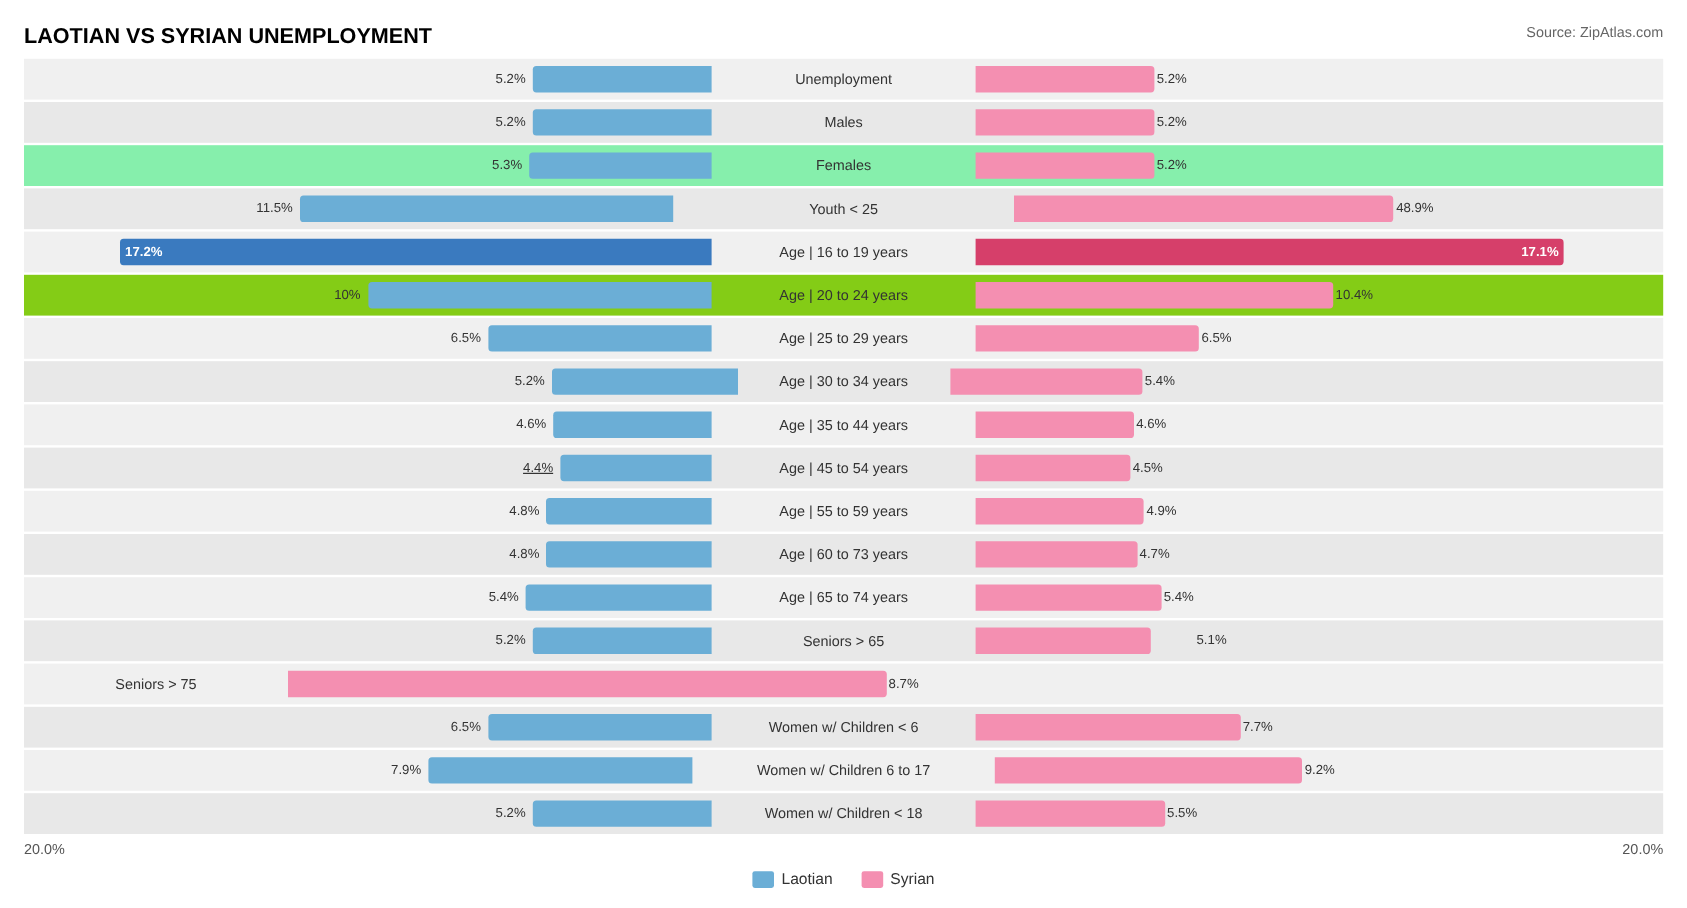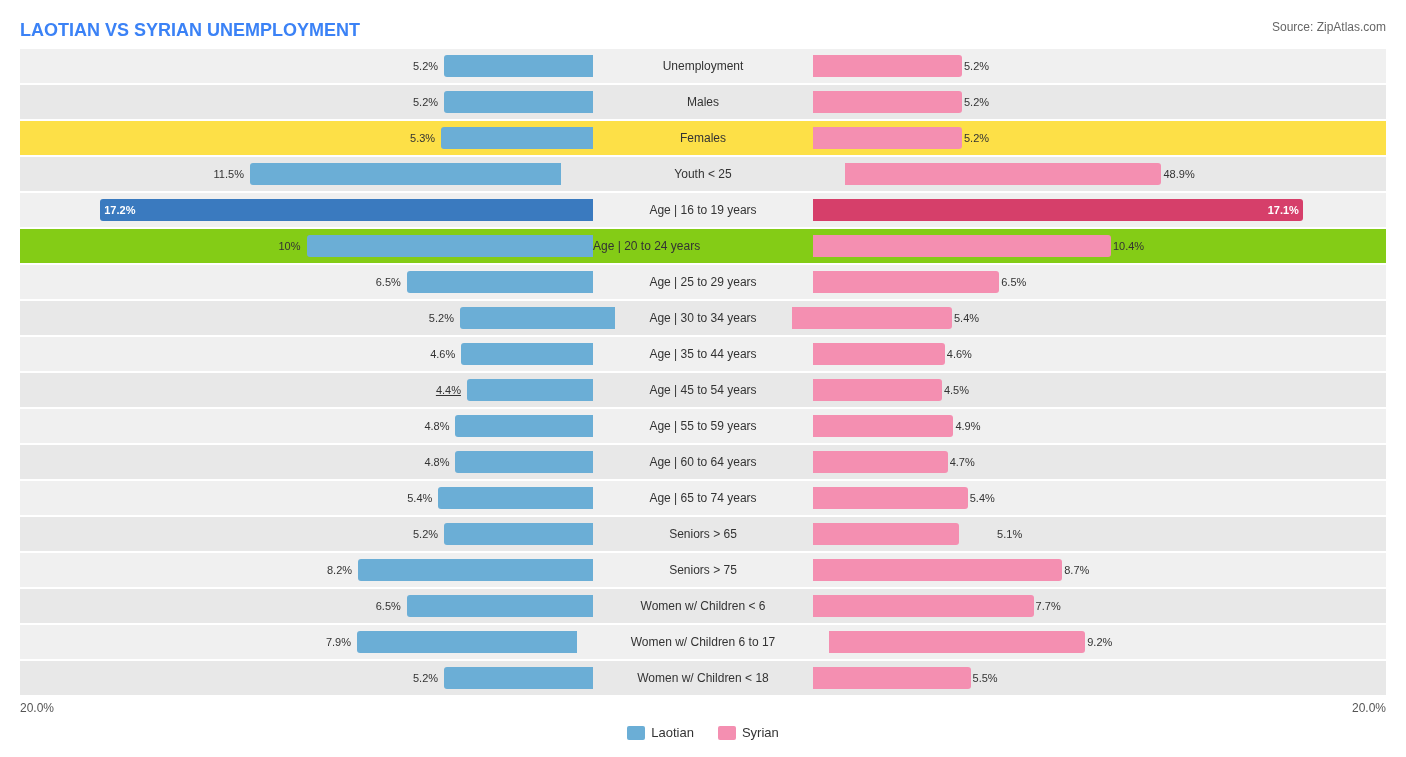--- a/index.html
+++ b/index.html
@@ -10,21 +10,21 @@
       min-height: 757px;
       padding: 20px;
     }
     .chart-container {
       width: 100%;
       position: relative;
     }
     .chart-title {
       font-size: 18px;
       font-weight: bold;
-      color: #3b82f6;
+      color: #000000;
       margin-bottom: 4px;
     }
     .chart-source {
       position: absolute;
       top: 0;
       right: 0;
       font-size: 12px;
       color: #666;
     }
     
@@ -138,21 +138,21 @@
         <div class="left-section" style="flex: 1 1 0%; display: flex; align-items: center; justify-content: flex-end; height: 100%; position: relative; overflow: visible;">
           <div class="left-bar" style="width: 26%; height: 22px; border-radius: 3px 0px 0px 3px; position: absolute; right: 0px; top: 50%; transform: translateY(-50%); background: rgb(107, 174, 214);"></div>
           <span style="position: absolute; right: calc(26% + 2px); top: 50%; transform: translateY(-50%); font-size: 11px; color: rgb(51, 51, 51); white-space: nowrap; padding-right: 4px;">5.2%</span>
         </div>
         <div class="center-label" style="width: 220px; flex-shrink: 0; text-align: center; font-size: 12px; color: rgb(51, 51, 51); z-index: 2; white-space: nowrap;">Males</div>
         <div style="flex: 1 1 0%; display: flex; align-items: center; justify-content: flex-start; height: 100%; position: relative; overflow: visible;">
           <div style="width: 26%; height: 22px; border-radius: 0px 3px 3px 0px; position: absolute; left: 0px; top: 50%; transform: translateY(-50%); background: rgb(244, 143, 177);"></div>
           <span style="position: absolute; left: calc(26% + 2px); top: 50%; transform: translateY(-50%); font-size: 11px; color: rgb(51, 51, 51); white-space: nowrap;">5.2%</span>
         </div>
       </div>
-      <div class="row-container" style="background: #fde047; display: flex; align-items: center; width: 100%; height: 34px; margin-bottom: 2px; position: relative;">
+      <div class="row-container" style="background: #86efac; display: flex; align-items: center; width: 100%; height: 34px; margin-bottom: 2px; position: relative;">
         <div class="left-section" style="flex: 1 1 0%; display: flex; align-items: center; justify-content: flex-end; height: 100%; position: relative; overflow: visible;">
           <div class="left-bar" style="width: 26.5%; height: 22px; border-radius: 3px 0px 0px 3px; position: absolute; right: 0px; top: 50%; transform: translateY(-50%); background: rgb(107, 174, 214);"></div>
           <span style="position: absolute; right: calc(26.5% + 2px); top: 50%; transform: translateY(-50%); font-size: 11px; color: rgb(51, 51, 51); white-space: nowrap; padding-right: 4px;">5.3%</span>
         </div>
         <div class="center-label" style="width: 220px; flex-shrink: 0; text-align: center; font-size: 12px; color: rgb(51, 51, 51); z-index: 2; white-space: nowrap;">Females</div>
         <div style="flex: 1 1 0%; display: flex; align-items: center; justify-content: flex-start; height: 100%; position: relative; overflow: visible;">
           <div style="width: 26%; height: 22px; border-radius: 0px 3px 3px 0px; position: absolute; left: 0px; top: 50%; transform: translateY(-50%); background: rgb(244, 143, 177);"></div>
           <span style="position: absolute; left: calc(26% + 2px); top: 50%; transform: translateY(-50%); font-size: 11px; color: rgb(51, 51, 51); white-space: nowrap;">5.2%</span>
         </div>
       </div>
@@ -178,21 +178,21 @@
           <div style="width: 85.5%; height: 22px; border-radius: 0px 3px 3px 0px; position: absolute; left: 0px; top: 50%; transform: translateY(-50%); background: rgb(214, 63, 106);">
             <span style="position: absolute; left: auto; top: 50%; transform: translateY(-50%); font-size: 11px; color: rgb(255, 255, 255); white-space: nowrap; right: 4px; font-weight: bold;">17.1%</span>
           </div>
         </div>
       </div>
       <div class="row-container" style="background: #84cc16; display: flex; align-items: center; width: 100%; height: 34px; margin-bottom: 2px; position: relative;">
         <div class="left-section" style="flex: 1 1 0%; display: flex; align-items: center; justify-content: flex-end; height: 100%; position: relative; overflow: visible;">
           <div class="left-bar" style="width: 50%; height: 22px; border-radius: 3px 0px 0px 3px; position: absolute; right: 0px; top: 50%; transform: translateY(-50%); background: rgb(107, 174, 214);"></div>
           <span style="position: absolute; right: calc(50% + 2px); top: 50%; transform: translateY(-50%); font-size: 11px; color: rgb(51, 51, 51); white-space: nowrap; padding-right: 4px;">10%</span>
         </div>
-        <div class="center-label" style="width: 220px; flex-shrink: 0; text-align: left; font-size: 12px; color: rgb(51, 51, 51); z-index: 2; white-space: nowrap;">Age | 20 to 24 years</div>
+        <div class="center-label" style="width: 220px; flex-shrink: 0; text-align: center; font-size: 12px; color: rgb(51, 51, 51); z-index: 2; white-space: nowrap;">Age | 20 to 24 years</div>
         <div style="flex: 1 1 0%; display: flex; align-items: center; justify-content: flex-start; height: 100%; position: relative; overflow: visible;">
           <div style="width: 52%; height: 22px; border-radius: 0px 3px 3px 0px; position: absolute; left: 0px; top: 50%; transform: translateY(-50%); background: rgb(244, 143, 177);"></div>
           <span style="position: absolute; left: calc(52% + 2px); top: 50%; transform: translateY(-50%); font-size: 11px; color: rgb(51, 51, 51); white-space: nowrap;">10.4%</span>
         </div>
       </div>
       <div class="row-container" style="background: rgb(240, 240, 240); display: flex; align-items: center; width: 100%; height: 34px; margin-bottom: 2px; position: relative;">
         <div class="left-section" style="flex: 1 1 0%; display: flex; align-items: center; justify-content: flex-end; height: 100%; position: relative; overflow: visible;">
           <div class="left-bar" style="width: 32.5%; height: 22px; border-radius: 3px 0px 0px 3px; position: absolute; right: 0px; top: 50%; transform: translateY(-50%); background: rgb(107, 174, 214);"></div>
           <span style="position: absolute; right: calc(32.5% + 2px); top: 50%; transform: translateY(-50%); font-size: 11px; color: rgb(51, 51, 51); white-space: nowrap; padding-right: 4px;">6.5%</span>
         </div>
@@ -244,21 +244,21 @@
         <div style="flex: 1 1 0%; display: flex; align-items: center; justify-content: flex-start; height: 100%; position: relative; overflow: visible;">
           <div style="width: 24.5%; height: 22px; border-radius: 0px 3px 3px 0px; position: absolute; left: 0px; top: 50%; transform: translateY(-50%); background: rgb(244, 143, 177);"></div>
           <span style="position: absolute; left: calc(24.5% + 2px); top: 50%; transform: translateY(-50%); font-size: 11px; color: rgb(51, 51, 51); white-space: nowrap;">4.9%</span>
         </div>
       </div>
       <div class="row-container" style="background: rgb(232, 232, 232); display: flex; align-items: center; width: 100%; height: 34px; margin-bottom: 2px; position: relative;">
         <div class="left-section" style="flex: 1 1 0%; display: flex; align-items: center; justify-content: flex-end; height: 100%; position: relative; overflow: visible;">
           <div class="left-bar" style="width: 24%; height: 22px; border-radius: 3px 0px 0px 3px; position: absolute; right: 0px; top: 50%; transform: translateY(-50%); background: rgb(107, 174, 214);"></div>
           <span style="position: absolute; right: calc(24% + 2px); top: 50%; transform: translateY(-50%); font-size: 11px; color: rgb(51, 51, 51); white-space: nowrap; padding-right: 4px;">4.8%</span>
         </div>
-        <div class="center-label" style="width: 220px; flex-shrink: 0; text-align: center; font-size: 12px; color: rgb(51, 51, 51); z-index: 2; white-space: nowrap;">Age | 60 to 64 years</div>
+        <div class="center-label" style="width: 220px; flex-shrink: 0; text-align: center; font-size: 12px; color: rgb(51, 51, 51); z-index: 2; white-space: nowrap;">Age | 60 to 73 years</div>
         <div style="flex: 1 1 0%; display: flex; align-items: center; justify-content: flex-start; height: 100%; position: relative; overflow: visible;">
           <div style="width: 23.5%; height: 22px; border-radius: 0px 3px 3px 0px; position: absolute; left: 0px; top: 50%; transform: translateY(-50%); background: rgb(244, 143, 177);"></div>
           <span style="position: absolute; left: calc(23.5% + 2px); top: 50%; transform: translateY(-50%); font-size: 11px; color: rgb(51, 51, 51); white-space: nowrap;">4.7%</span>
         </div>
       </div>
       <div class="row-container" style="background: rgb(240, 240, 240); display: flex; align-items: center; width: 100%; height: 34px; margin-bottom: 2px; position: relative;">
         <div class="left-section" style="flex: 1 1 0%; display: flex; align-items: center; justify-content: flex-end; height: 100%; position: relative; overflow: visible;">
           <div class="left-bar" style="width: 27%; height: 22px; border-radius: 3px 0px 0px 3px; position: absolute; right: 0px; top: 50%; transform: translateY(-50%); background: rgb(107, 174, 214);"></div>
           <span style="position: absolute; right: calc(27% + 2px); top: 50%; transform: translateY(-50%); font-size: 11px; color: rgb(51, 51, 51); white-space: nowrap; padding-right: 4px;">5.4%</span>
         </div>
@@ -273,24 +273,20 @@
           <div class="left-bar" style="width: 26%; height: 22px; border-radius: 3px 0px 0px 3px; position: absolute; right: 0px; top: 50%; transform: translateY(-50%); background: rgb(107, 174, 214);"></div>
           <span style="position: absolute; right: calc(26% + 2px); top: 50%; transform: translateY(-50%); font-size: 11px; color: rgb(51, 51, 51); white-space: nowrap; padding-right: 4px;">5.2%</span>
         </div>
         <div class="center-label" style="width: 220px; flex-shrink: 0; text-align: center; font-size: 12px; color: rgb(51, 51, 51); z-index: 2; white-space: nowrap;">Seniors &gt; 65</div>
         <div style="flex: 1 1 0%; display: flex; align-items: center; justify-content: flex-start; height: 100%; position: relative; overflow: visible;">
           <div style="width: 25.5%; height: 22px; border-radius: 0px 3px 3px 0px; position: absolute; left: 0px; top: 50%; transform: translateY(-50%); background: rgb(244, 143, 177);"></div>
           <span style="position: absolute; left: calc(25.5% + 2px); top: 50%; transform: translateY(-50%); font-size: 11px; color: rgb(51, 51, 51); white-space: nowrap; padding-left: 36px;">5.1%</span>
         </div>
       </div>
       <div class="row-container" style="background: rgb(240, 240, 240); display: flex; align-items: center; width: 100%; height: 34px; margin-bottom: 2px; position: relative;">
-        <div class="left-section" style="flex: 1 1 0%; display: flex; align-items: center; justify-content: flex-end; height: 100%; position: relative; overflow: visible;">
-          <div class="left-bar" style="width: 41%; height: 22px; border-radius: 3px 0px 0px 3px; position: absolute; right: 0px; top: 50%; transform: translateY(-50%); background: rgb(107, 174, 214);"></div>
-          <span style="position: absolute; right: calc(41% + 2px); top: 50%; transform: translateY(-50%); font-size: 11px; color: rgb(51, 51, 51); white-space: nowrap; padding-right: 4px;">8.2%</span>
-        </div>
         <div class="center-label" style="width: 220px; flex-shrink: 0; text-align: center; font-size: 12px; color: rgb(51, 51, 51); z-index: 2; white-space: nowrap;">Seniors &gt; 75</div>
         <div style="flex: 1 1 0%; display: flex; align-items: center; justify-content: flex-start; height: 100%; position: relative; overflow: visible;">
           <div style="width: 43.5%; height: 22px; border-radius: 0px 3px 3px 0px; position: absolute; left: 0px; top: 50%; transform: translateY(-50%); background: rgb(244, 143, 177);"></div>
           <span style="position: absolute; left: calc(43.5% + 2px); top: 50%; transform: translateY(-50%); font-size: 11px; color: rgb(51, 51, 51); white-space: nowrap;">8.7%</span>
         </div>
       </div>
       <div class="row-container" style="background: rgb(232, 232, 232); display: flex; align-items: center; width: 100%; height: 34px; margin-bottom: 2px; position: relative;">
         <div class="left-section" style="flex: 1 1 0%; display: flex; align-items: center; justify-content: flex-end; height: 100%; position: relative; overflow: visible;">
           <div class="left-bar" style="width: 32.5%; height: 22px; border-radius: 3px 0px 0px 3px; position: absolute; right: 0px; top: 50%; transform: translateY(-50%); background: rgb(107, 174, 214);"></div>
           <span style="position: absolute; right: calc(32.5% + 2px); top: 50%; transform: translateY(-50%); font-size: 11px; color: rgb(51, 51, 51); white-space: nowrap; padding-right: 4px;">6.5%</span>

